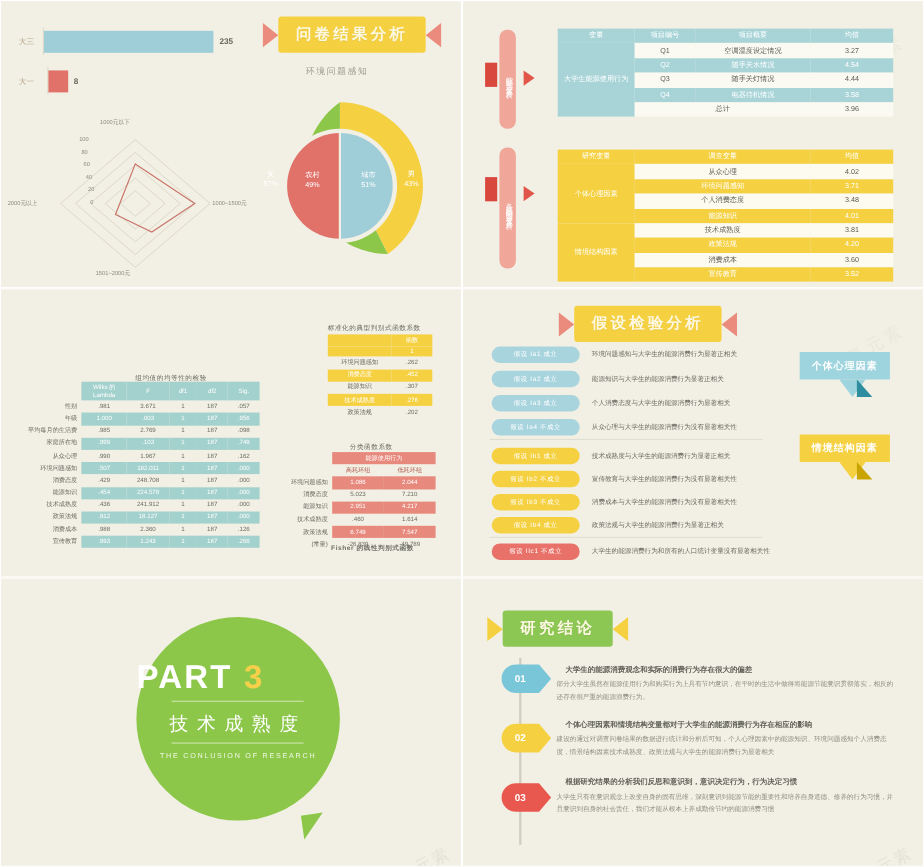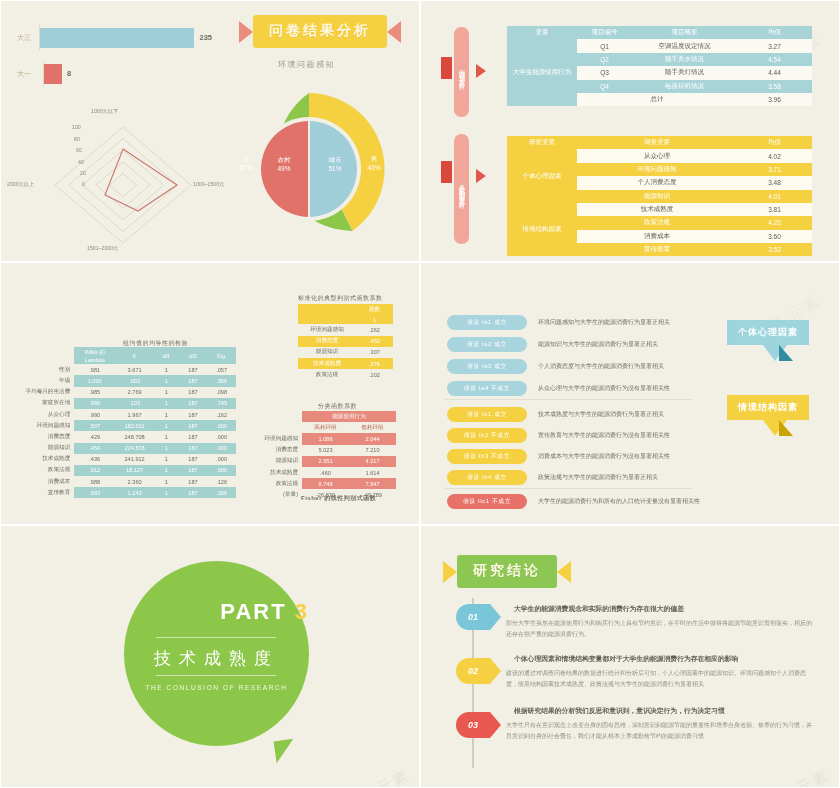--- a/index.html
+++ b/index.html
@@ -125,34 +125,34 @@
       border-left:12px solid transparent; border-right:12px solid transparent; }
   .banner .fold .right { position:absolute; left:52px; top:0; width:0; height:0;
       border-top:16px solid transparent; }
 
   
   .bubble { position:absolute; left:123px; top:35px; width:185px; height:185px;
             border-radius:50%; background:#8dc74a; }
   .bubble .tail { position:absolute; right:14px; bottom:-16px; width:0; height:0;
             border-left:20px solid #8dc74a; border-bottom:22px solid transparent;
             transform:rotate(-8deg); }
-  .part-num { position:absolute; width:100%; top:38px; text-align:right;
-            color:#fff; font-size:22px; font-weight:bold; letter-spacing:2px; }
+  .part-num { position:absolute; width:100%; top:38px; text-align:left;
+            color:#fff; font-size:30px; font-weight:bold; letter-spacing:2px; }
   .part-num b { color:#f7d04a; }
   .hr-thin { position:absolute; left:32px; width:120px; height:1px; background:rgba(255,255,255,.55); }
   .part-cn { position:absolute; width:100%; top:86px; text-align:center;
             color:#fff; font-size:17px; letter-spacing:8px; }
   .part-en { position:absolute; width:100%; top:123px; text-align:center;
             color:#f0f7e4; font-size:6.5px; letter-spacing:1.6px; }
 
   
   .timeline { position:absolute; left:51px; top:72px; width:1.5px; height:170px; background:#cfcdbf; }
   .pin { position:absolute; width:34px; height:26px; left:35px;
          display:flex; align-items:center; justify-content:center;
-         color:#fff; font-size:9px; font-weight:bold;font-style:italic; }
+         color:#fff; font-size:9px; font-weight:bold; }
   .pin:after { content:''; position:absolute; right:-11px; top:0; width:0; height:0;
         border-top:13px solid transparent; border-bottom:13px solid transparent; }
   .pin.p1 { background:#79c6d8; border-radius:13px 0 0 13px; }
   .pin.p1:after { border-left:11px solid #79c6d8; }
   .pin.p2 { background:#f5d142; border-radius:13px 0 0 13px; }
   .pin.p2:after { border-left:11px solid #f5d142; }
   .pin.p3 { background:#e8584f; border-radius:13px 0 0 13px; }
   .pin.p3:after { border-left:11px solid #e8584f; }
   .c-head { position:absolute; left:93px; font-size:6.8px; color:#5f5f57; font-weight:bold; }
   .c-body { position:absolute; left:85px; width:310px; font-size:6px; color:#8e8e84; line-height:1.9; }
@@ -523,20 +523,25 @@
         <td class="g-white">-26.839</td>
         <td class="g-white">-49.789</td>
       </tr>
     </tbody>
       </table>
     <div class="mini-cap" style="left:300px; top:231px; font-weight:bold;">Fisher 的线性判别式函数</div>
   </div>
 
   <div class="slide">
     <div class="wm2">氢元素</div>
+    <div class="ribbon-wrap" style="left:87px; top:15px;">
+      <div class="ribbon-tail l"></div>
+      <div class="ribbon-box">假设检验分析</div>
+      <div class="ribbon-tail r"></div>
+    </div>
 
     <div class="hyp-row" style="left:26px;top:52px;">
       <div class="hyp-tag tag-blue">假设 Ia1 成立</div>
       <div class="hyp-txt">环境问题感知与大学生的能源消费行为显著正相关</div>
     </div>
     <div class="hyp-row" style="left:26px;top:74px;">
       <div class="hyp-tag tag-blue">假设 Ia2 成立</div>
       <div class="hyp-txt">能源知识与大学生的能源消费行为显著正相关</div>
     </div>
     <div class="hyp-row" style="left:26px;top:96px;">

